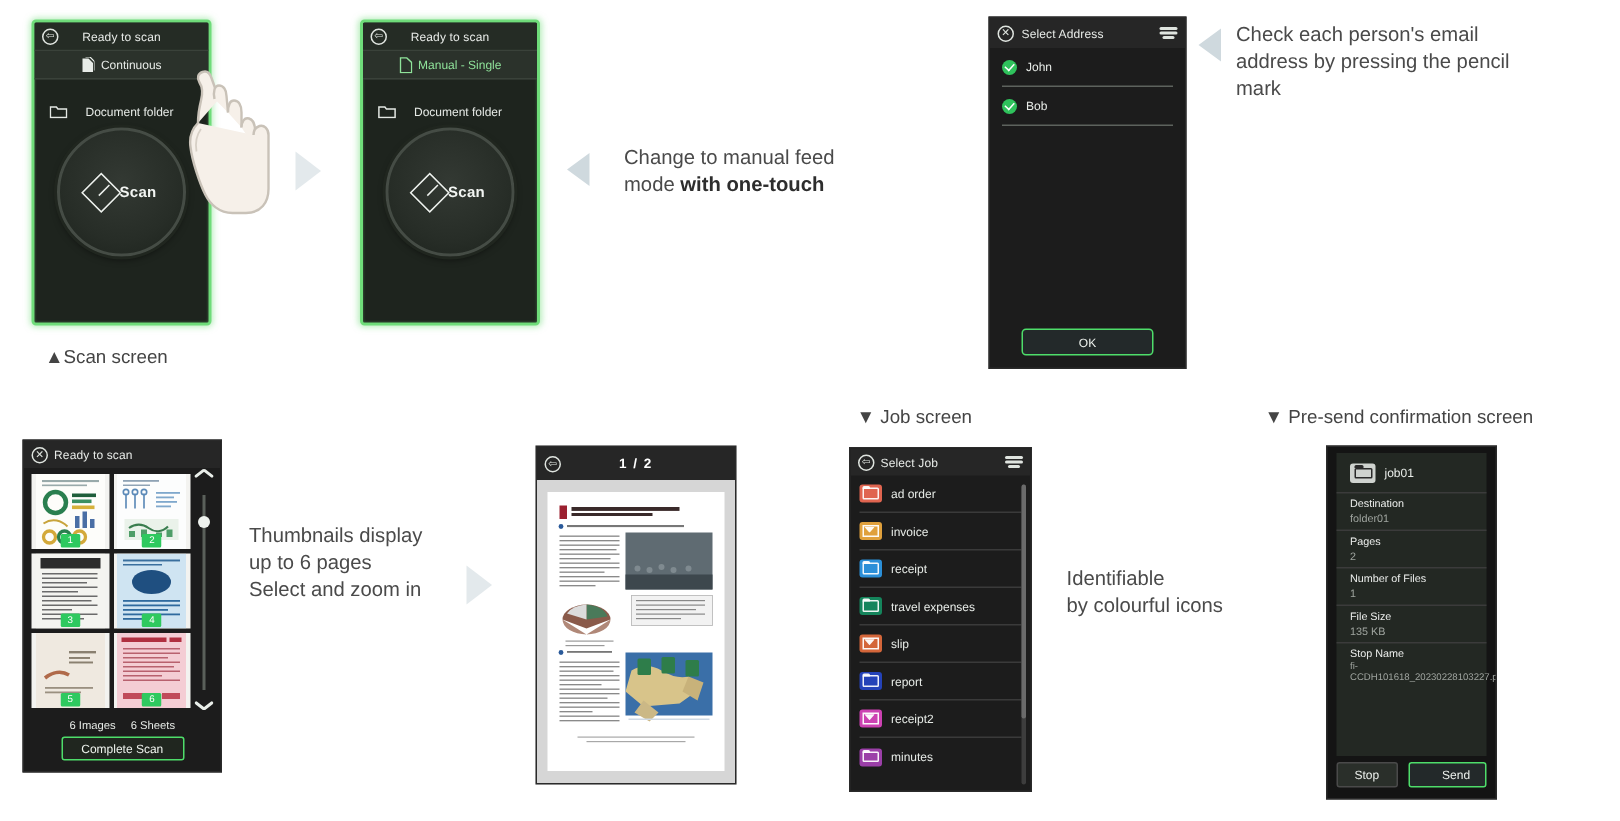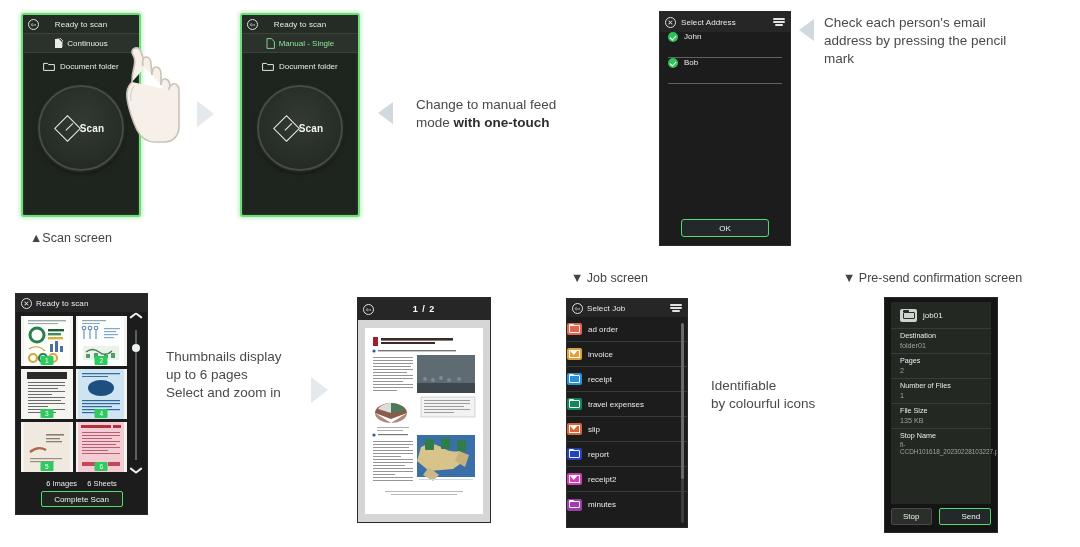--- a/index.html
+++ b/index.html
@@ -60,22 +60,22 @@
     background: #2b322b;
     display: flex; align-items: center; justify-content: center;
     gap: 4px;
     border-top: 1px solid #3a423a;
     border-bottom: 1px solid #3a423a;
     font-size: 8px;
     color: #e6eae6;
   }
   .feedrow.green-text { color: #8fe39a; }
   .folderrow {
-    height: 26px; display: flex; align-items: center; gap: 5px;
-    padding-left: 20px; font-size: 8px; color: #e6eae6;
+    height: 26px; display: flex; align-items: flex-end; gap: 12px;
+    padding-left: 10px; font-size: 8px; color: #e6eae6;
   }
   .ic-doc { width: 9px; height: 11px; position: relative; flex: 0 0 auto; }
   .ic-doc svg { display:block; }
   .ic-folder { width: 12px; height: 9px; flex: 0 0 auto; }
   .scanwrap { display: flex; align-items: center; justify-content: center; margin-top: 6px; }
   .scanbtn {
     width: 86px; height: 86px; border-radius: 50%;
     background: radial-gradient(circle at 50% 42%, #333933 0%, #272d27 62%, #1c221c 100%);
     border: 2px solid #454c45;
     box-shadow: 0 0 0 2px #20261f, 0 2px 5px rgba(0,0,0,.55);
@@ -111,21 +111,21 @@
   .caption b { color: #2d2d2d; }
   .label-sm {
     position: absolute;
     font-size: 12.5px;
     color: #444;
   }
 
   
   .addr-list { padding: 0 8px; }
   .addr-item {
-    display: flex; align-items: flex-start; gap: 6px;
+    display: flex; align-items: center; gap: 6px;
     height: 26px;
     border-bottom: 1px solid #5d625d;
     font-size: 8px; color: #e7ebe7;
   }
   .check {
     width: 10px; height: 10px; border-radius: 50%;
     background: #2fc25c; position: relative; flex: 0 0 auto;
   }
   .check::after {
     content: ""; position: absolute; left: 2.7px; top: 1.6px;
@@ -180,21 +180,21 @@
     background: #20261f; display:flex; align-items:center; justify-content:center;
     font-size: 8px; color: #eef3ee;
   }
 
   
   .pagenum { font-size: 9px; color: #fff; font-weight: bold; letter-spacing: 1px; }
   .previewbody { background: #d6d6d6; height: calc(100% - 20px); padding: 8px 0; display:flex; align-items:flex-start; justify-content:center; }
   .sheet { width: 118px; height: 186px; background: #fff; position: relative; overflow: hidden; padding: 7px 6px; }
 
   
-  .joblist { padding: 0 0; }
+  .joblist { padding: 0 6px; }
   .job-item {
     display: flex; align-items: center; gap: 6px;
     height: 25px; border-bottom: 1px solid #3a3a3a;
     font-size: 8px; color: #e7ebe7;
   }
   .jic { width: 15px; height: 12px; border-radius: 2px; position: relative; flex: 0 0 auto; }
   .jic.folder::before {
     content:""; position:absolute; left:2px; top:2.3px; right:2px; bottom:2.3px;
     border: 1.2px solid rgba(255,255,255,.92); border-radius: 1px;
   }

